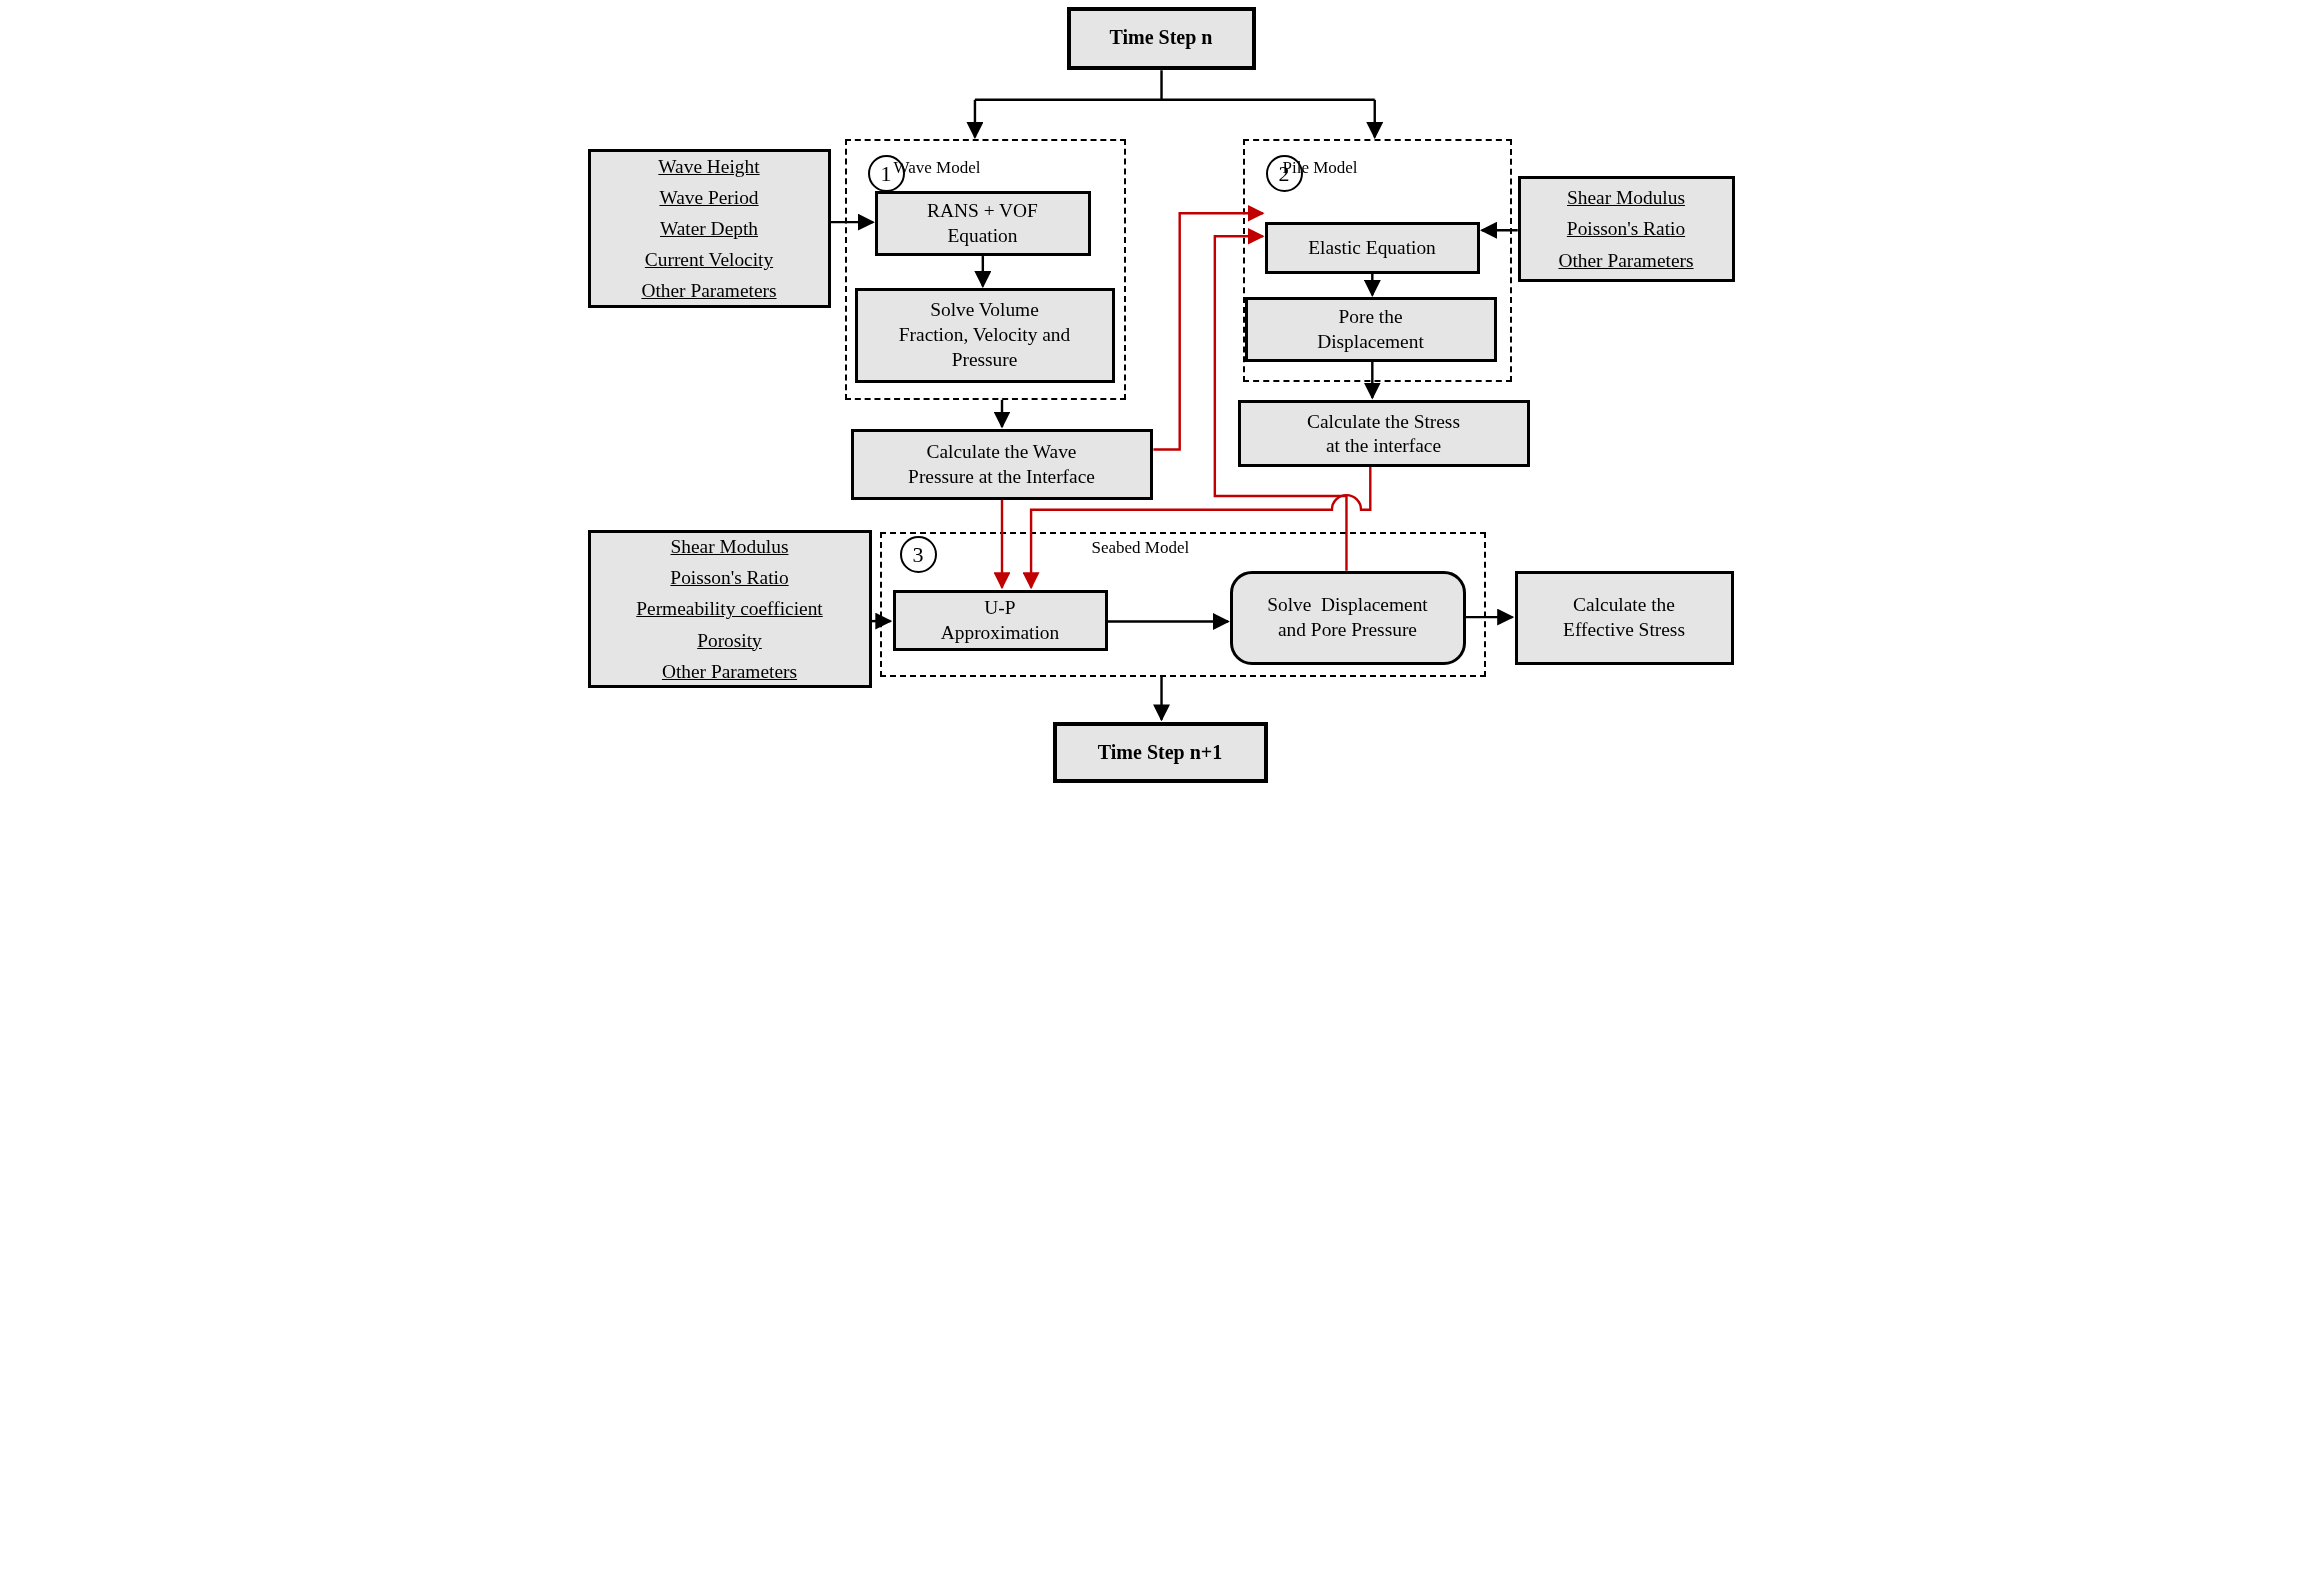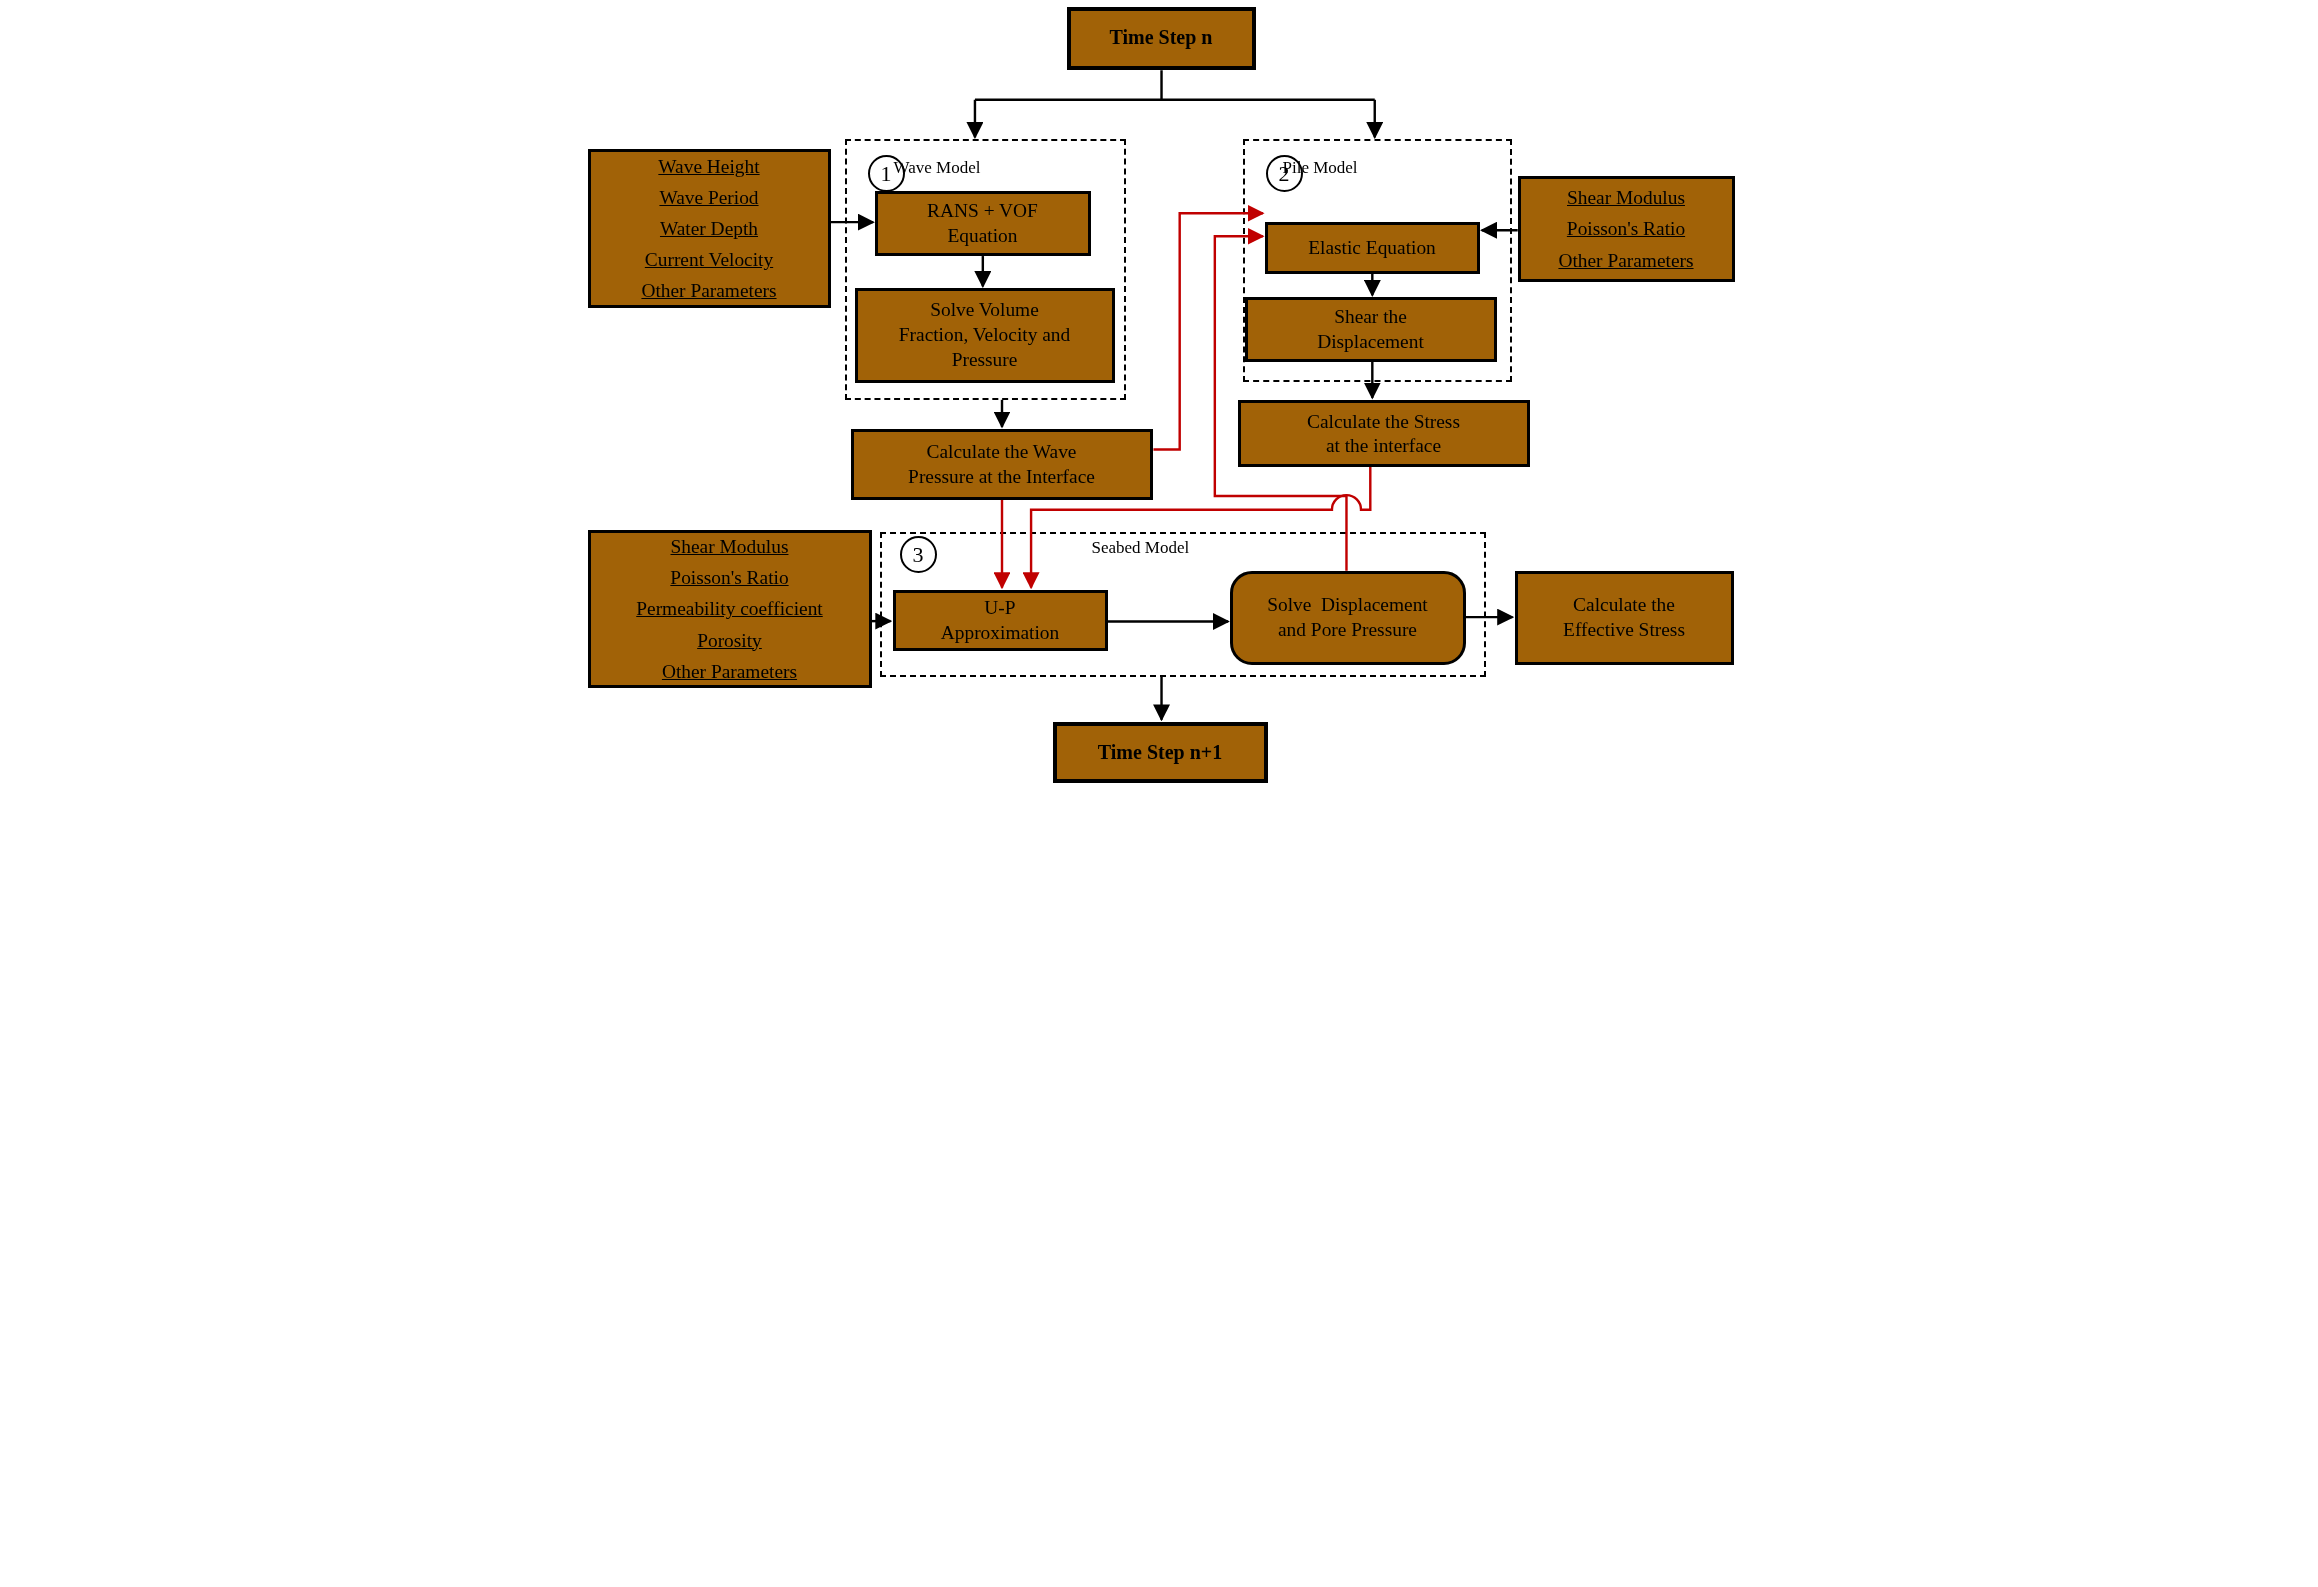--- a/index.html
+++ b/index.html
@@ -9,21 +9,21 @@
     margin:0 auto;
     background:#ffffff;
     font-family:"Liberation Serif", serif;
     color:#000;
   }
   .layer{position:absolute;left:0;top:0;width:100%;height:100%;}
   .node{
     position:absolute;
     box-sizing:border-box;
     border:3.2px solid #000;
-    background:#a16207;
+    background:#e5e5e5;
     display:flex;align-items:center;justify-content:center;
     text-align:center;
     font-size:19.4px;line-height:1.28;
     white-space:pre-wrap;
   }
   .node.params{line-height:1.6;text-decoration:underline;}
   .node.heavy{border-width:4px;font-weight:bold;font-size:20px;}
   .group{
     position:absolute;
     box-sizing:border-box;
@@ -121,21 +121,21 @@
   <div class="node" style="left:275px;top:288px;width:260px;height:95px;">Solve Volume
 Fraction, Velocity and
 Pressure</div>
 
   <div class="node" style="left:685px;top:222px;width:215px;height:52px;">Elastic Equation</div>
 
   <div class="node params" style="left:938px;top:176px;width:217px;height:106px;">Shear Modulus
 Poisson's Ratio
 Other Parameters</div>
 
-  <div class="node" style="left:665px;top:297px;width:252px;height:65px;">Shear the
+  <div class="node" style="left:665px;top:297px;width:252px;height:65px;">Pore the
 Displacement</div>
 
   <div class="node" style="left:658px;top:400px;width:292px;height:67px;line-height:1.22;">Calculate the Stress
 at the interface</div>
 
   <div class="node params" style="left:8px;top:530px;width:284px;height:158px;">Shear Modulus
 Poisson's Ratio
 Permeability coefficient
 Porosity
 Other Parameters</div>

